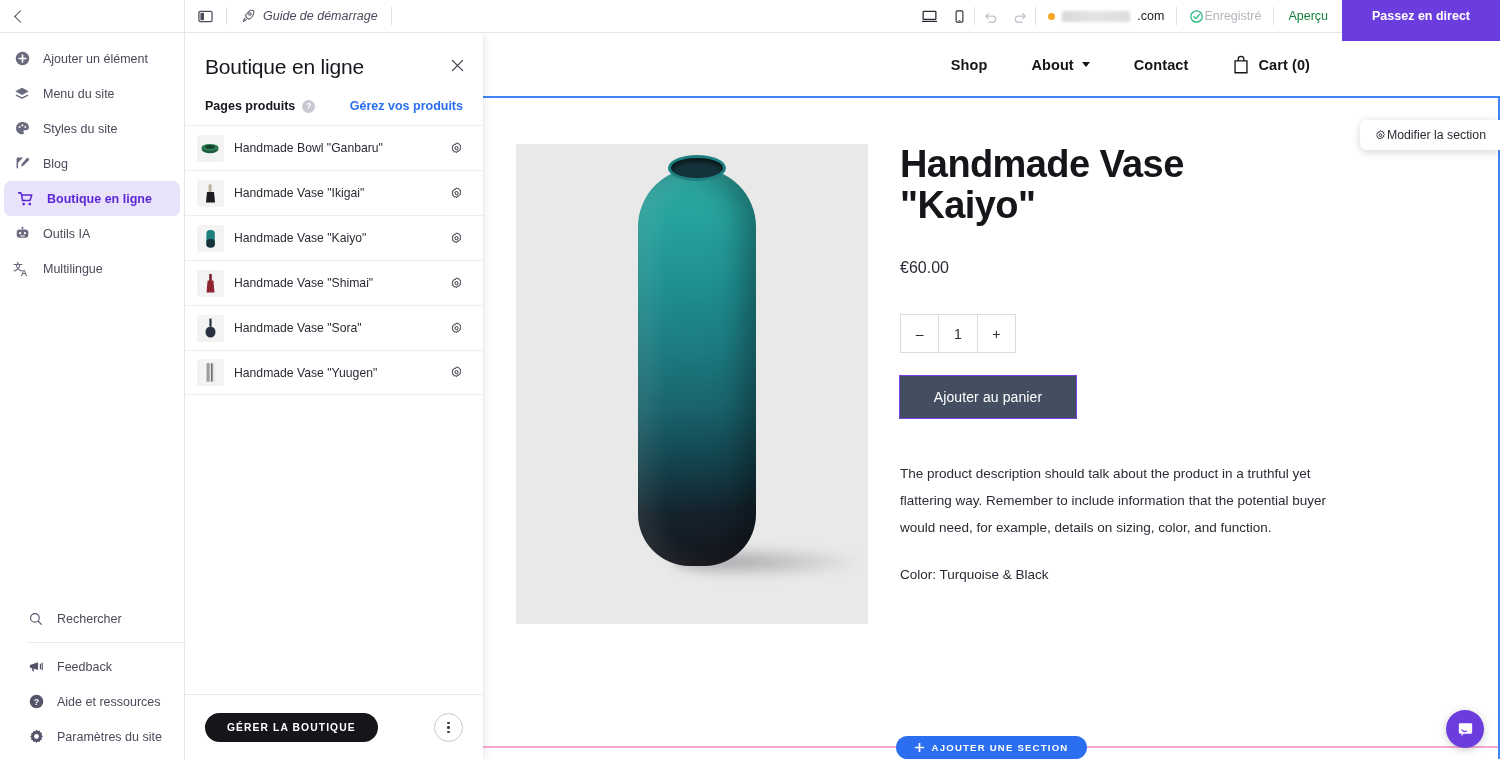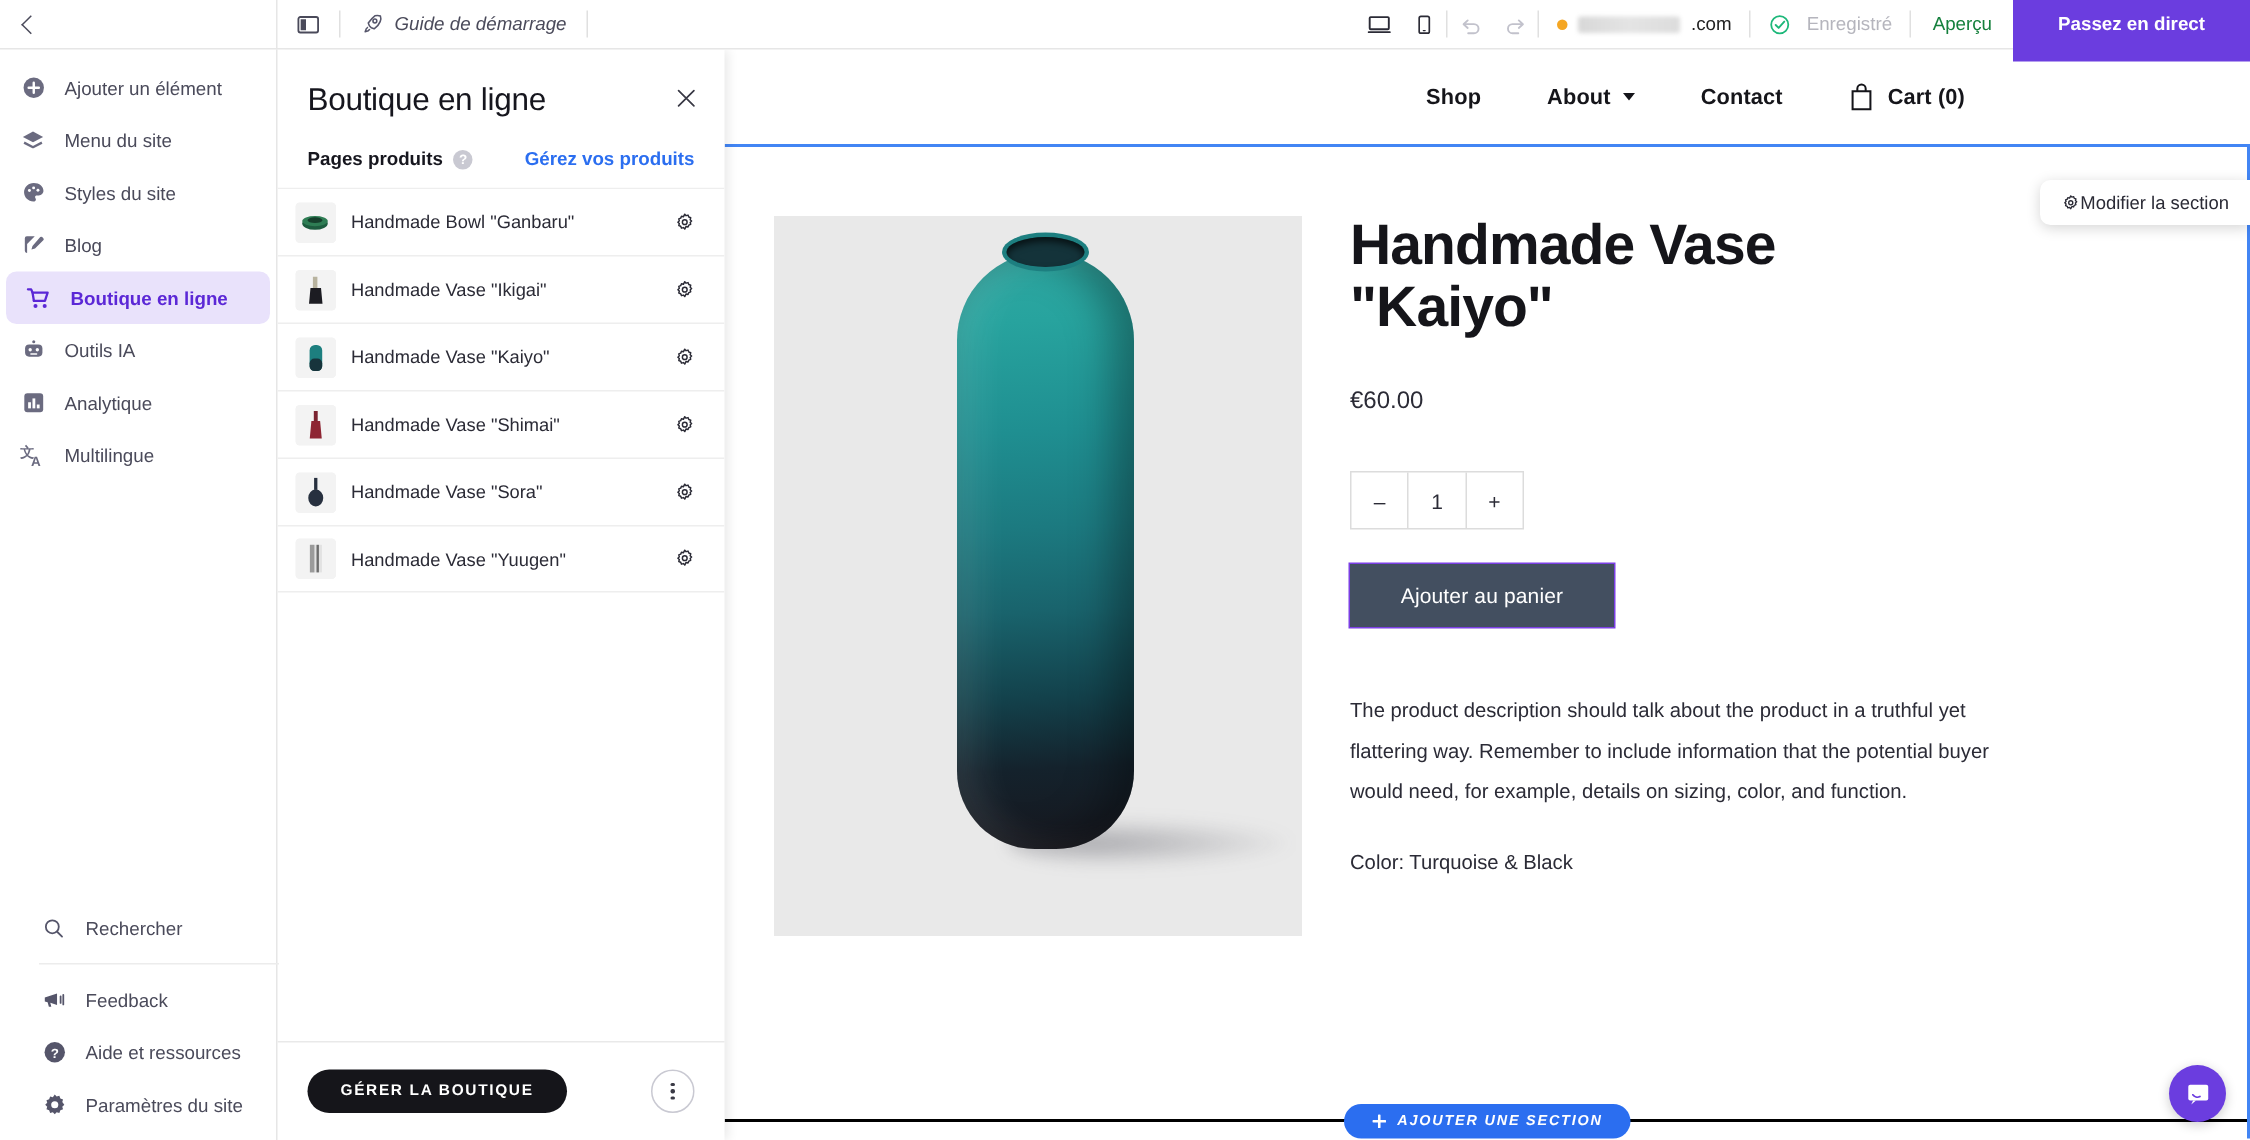--- a/index.html
+++ b/index.html
@@ -41,21 +41,21 @@
     display: flex; align-items: center; gap: 7px; padding: 0 12px;
     font-size: 12.5px; color: #222;
   }
   .dot-orange { width: 7px; height: 7px; border-radius: 50%; background: #f5a623; }
   .blur-domain {
     width: 68px; height: 11px; border-radius: 2px;
     background: linear-gradient(90deg,#d8d8d8,#e4e4e4,#dcdcdc);
     filter: blur(1.4px);
   }
   .saved {
-    display: flex; align-items: center; gap: 10px; padding: 0 12px;
+    display: flex; align-items: center; gap: 0; padding: 0 12px;
     font-size: 12.5px; color: #b5b5bd;
   }
   .apercu { padding: 0 14px; font-size: 12.5px; color: #15803d; }
   .golive {
     background: #6b3ddf; color: #fff; font-size: 12.5px; font-weight: bold;
     height: 49px; display: flex; align-items: center; padding: 0 30px;
   }
 
   
   .sidebar {
@@ -195,21 +195,21 @@
     color: #fff; font-size: 14px; display: flex; align-items: center;
     justify-content: center; outline: 1.5px solid #7b3fe4; letter-spacing: 0.1px;
   }
   .prod-desc {
     margin-top: 42px; font-size: 13.5px; line-height: 2.0; color: #2b2b36; max-width: 428px;
   }
   .prod-meta { margin-top: 22px; font-size: 13.5px; line-height: 1.85; color: #2b2b36; }
 
   .add-section-bar {
     position: absolute; left: 0; bottom: 11px; width: 1017px; height: 2px;
-    background: #000000; display: flex; align-items: center; justify-content: center; font-style: italic;
+    background: #f9a8d4; display: flex; align-items: center; justify-content: center;
   }
   .add-section-btn {
     background: #2b6ef0; color: #fff; border-radius: 14px; height: 23px;
     display: flex; align-items: center; gap: 8px; padding: 0 19px;
     font-size: 9.6px; font-weight: bold; letter-spacing: 1.2px;
   }
   .chat-bubble {
     position: absolute; right: 16px; bottom: 12px; width: 38px; height: 38px;
     border-radius: 50%; background: #6b3ddf; display: flex;
     align-items: center; justify-content: center; z-index: 50;
@@ -354,31 +354,20 @@
               <circle cx="10" cy="3.4" r="1.2" fill="#6b6b80"></circle>
               <rect x="3.2" y="5.4" width="13.6" height="9.6" rx="3.2" fill="#6b6b80"></rect>
               <circle cx="7.2" cy="9.6" r="1.3" fill="#fff"></circle>
               <circle cx="12.8" cy="9.6" r="1.3" fill="#fff"></circle>
               <rect x="7.2" y="12.3" width="5.6" height="1.3" rx="0.6" fill="#fff"></rect>
             </svg>
         </span>
         <span>Outils IA</span>
       </div>
 
-      <div class="sb-item">
-        <span class="sb-ico">
-          <svg width="17" height="17" viewBox="0 0 20 20">
-              <rect x="2.6" y="2.6" width="14.8" height="14.8" rx="2.4" fill="#6b6b80"></rect>
-              <rect x="5.6" y="9.6" width="2.2" height="4.8" fill="#fff"></rect>
-              <rect x="9" y="6.6" width="2.2" height="7.8" fill="#fff"></rect>
-              <rect x="12.4" y="11.4" width="2.2" height="3" fill="#fff"></rect>
-            </svg>
-        </span>
-        <span>Analytique</span>
-      </div>
 
       <div class="sb-item">
         <span class="sb-ico">
           <svg width="18" height="18" viewBox="0 0 20 20">
               <text x="0.6" y="11" font-family="Liberation Sans, sans-serif" font-size="10.5" font-weight="bold" fill="#6b6b80">文</text>
               <text x="8.6" y="17.6" font-family="Liberation Sans, sans-serif" font-size="10" font-weight="bold" fill="#6b6b80">A</text>
             </svg>
         </span>
         <span>Multilingue</span>
       </div>

